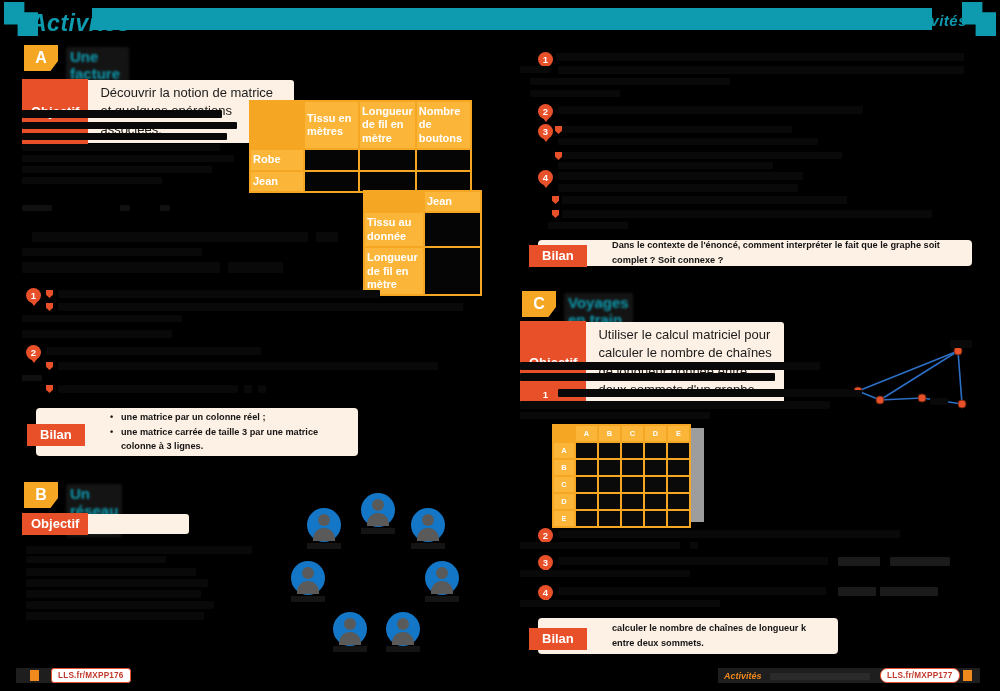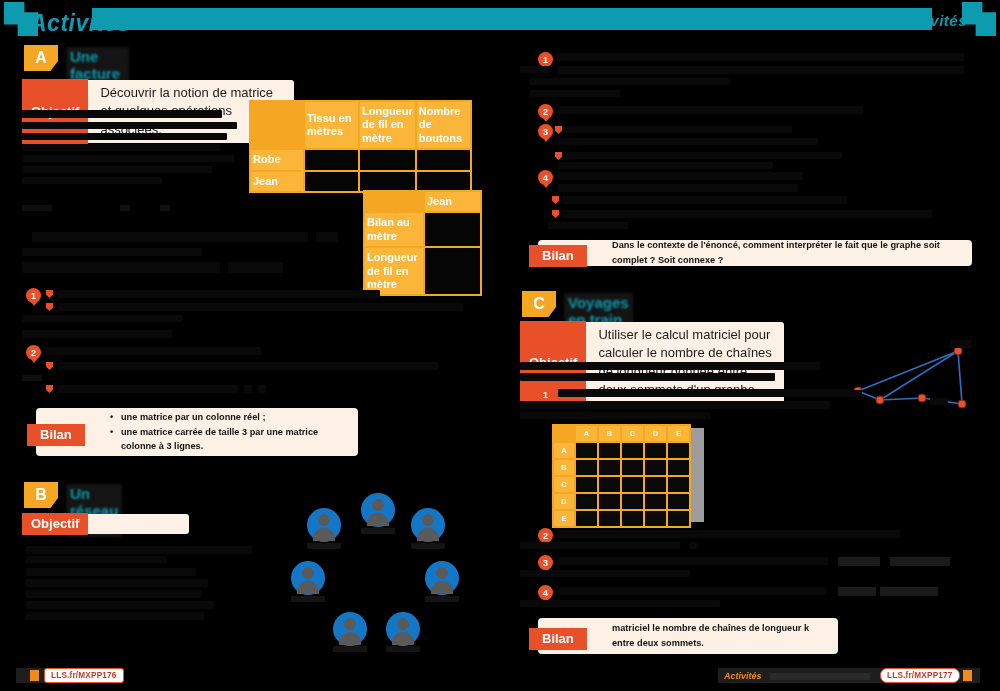--- a/index.html
+++ b/index.html
@@ -201,21 +201,21 @@
     </table>
 
   <div class="tbl-shadow" style="left:366px; top:193px; width:102px; height:80px;"></div>
   <table class="tbl" style="left:363px; top:190px;">
     <tbody>
         <tr>
       <th class="corner"></th>
       <th style="width:55px">Jean</th>
     </tr>
     <tr>
-      <th style="width:58px">Bilan au mètre</th>
+      <th style="width:58px">Tissu au donnée</th>
       <td class="val"></td>
     </tr>
     <tr>
       <th>Longueur de fil en mètre</th>
       <td class="val"></td>
     </tr>
   </tbody>
     </table>
 
   <div class="num" style="left:26px; top:288px;">1</div>
@@ -430,27 +430,27 @@
 
   <div class="num" style="left:538px; top:585px;">4</div>
   <div class="rd" style="left:558px; top:587px; width:268px; height:8px;"></div>
   <div class="rd dim" style="left:838px; top:587px; width:38px; height:9px;"></div>
   <div class="rd dim" style="left:880px; top:587px; width:58px; height:9px;"></div>
   <div class="rd" style="left:520px; top:600px; width:200px; height:7px;"></div>
 
   <div class="bilan" style="left:538px; top:618px; width:300px; height:36px;">
     <div class="bilan-tag" style="top:10px;">Bilan</div>
     <div class="bilan-body">
-      <div>matriciel le nombre de chaînes de longueur k entre deux sommets.</div>
+      <div>calculer le nombre de chaînes de longueur k entre deux sommets.</div>
     </div>
   </div>
 
   <div class="foot-bar" style="left:16px; bottom:8px; width:100px;"></div>
   <div class="foot-sq" style="left:30px; bottom:10px;"></div>
-  <div class="foot-pill" style="left:44px; bottom:8px;">LLS.fr/MXPP176</div>
+  <div class="foot-pill" style="left:51px; bottom:8px;">LLS.fr/MXPP176</div>
 
   <div class="foot-bar" style="left:718px; bottom:8px; width:262px;"></div>
   <div class="foot-word" style="left:724px; bottom:10px;">Activités</div>
   <div class="rd gry" style="left:770px; bottom:11px; width:100px; height:7px;"></div>
   <div class="foot-pill" style="left:880px; bottom:8px;border-radius:7px;">LLS.fr/MXPP177</div>
   <div class="foot-sq" style="left:963px; bottom:10px;"></div>
 
 </div>
 
 </body></html>

